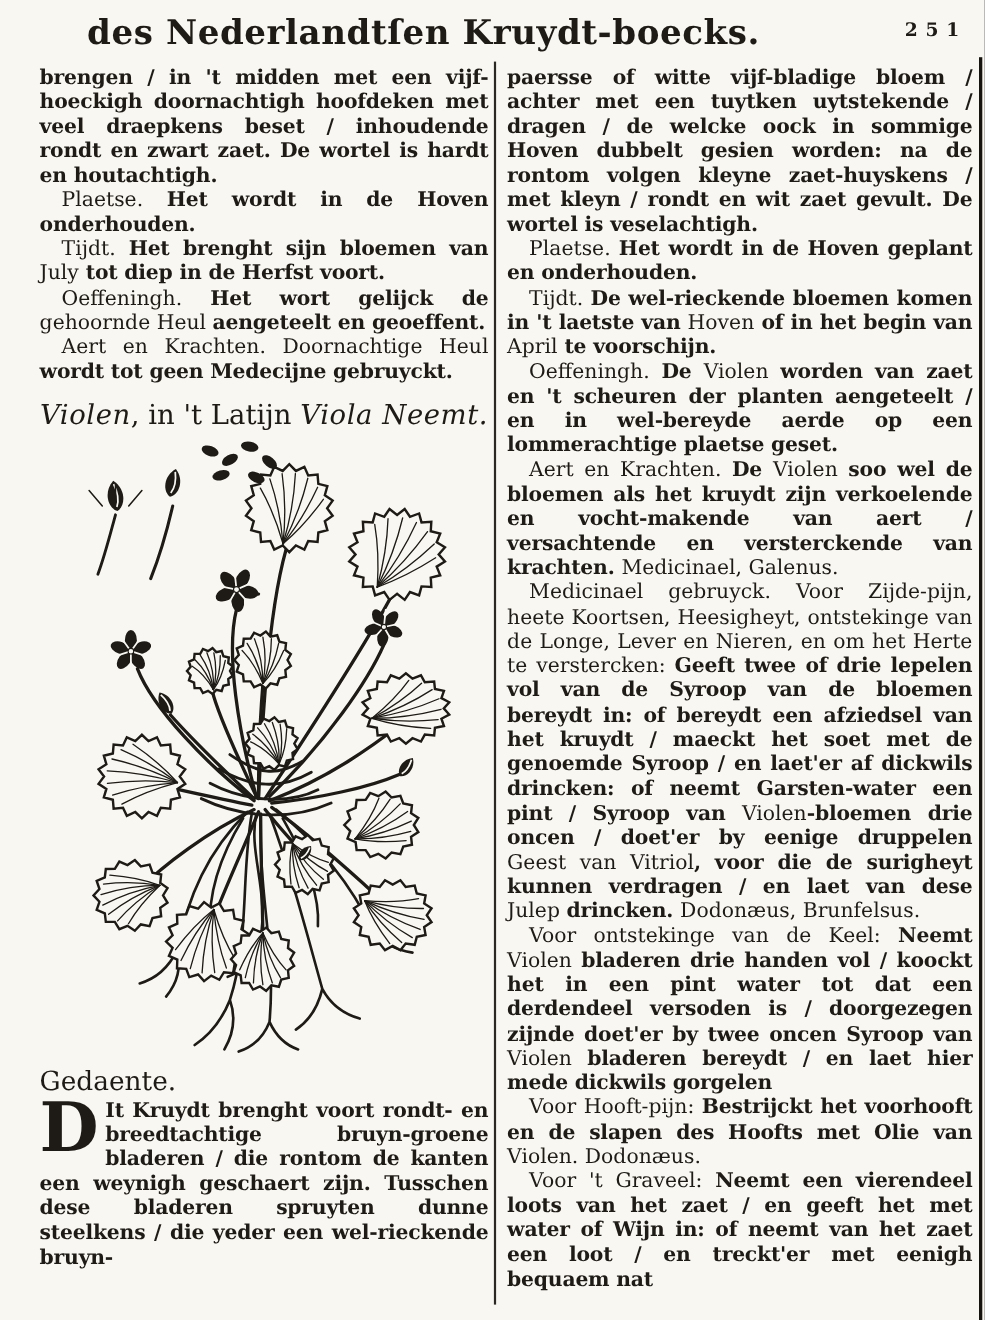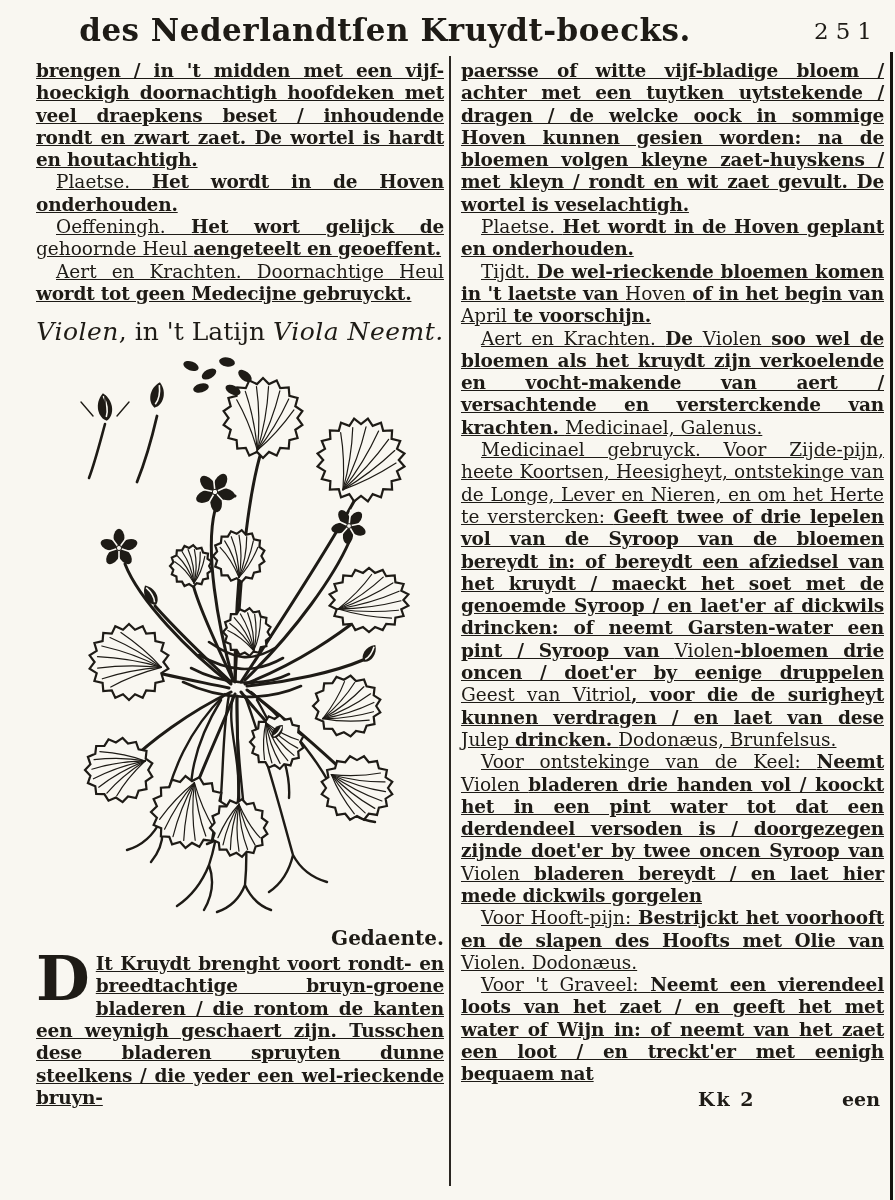--- a/index.html
+++ b/index.html
@@ -7,42 +7,42 @@
     position:relative;width:895px;height:1200px;margin:0 auto;
     background:#f9f7f1;color:#1e1b16;overflow:hidden;
     font-family:"DejaVu Serif", serif;
   }
   
   .running-head{
     position:absolute;top:12px;left:0;width:770px;text-align:center;
     font-size:31px;font-weight:700;letter-spacing:.5px;white-space:nowrap;
   }
   .page-number{
-    position:absolute;top:18px;right:16px;font-size:23px;font-weight:400;
+    position:absolute;top:18px;right:16px;font-size:17px;font-weight:700;
     letter-spacing:7px;
   }
   
   .col{position:absolute;top:60px;font-size:18.5px;line-height:22.3px;text-align:justify;}
   .col-left{left:36px;width:408px;}
   .col-right{left:461px;width:423px;}
   .divider{position:absolute;left:449px;top:56px;width:2px;height:1130px;background:#2b2722;}
   .edge-line{position:absolute;right:2px;top:52px;width:3px;height:1148px;background:#17140f;}
   
   .f-bl{font-weight:700;letter-spacing:-0.2px;}   
   .f-ro{font-weight:400;text-align:right;}                          
   .f-it{font-style:italic;font-weight:400;}
-  p.para{margin:0;text-decoration:underline;}
+  p.para{margin:0;}
   p.ind{text-indent:20px;}
   
   .section-heading{
     margin:16px 0 6px 0;text-align:center;font-size:25px;white-space:nowrap;
   }
   .section-heading .f-it{letter-spacing:.5px;}
   .figure-wrap{text-align:center;margin:2px 0 0 0;}
-  .figure-caption{text-align:right;font-size:20px;font-weight:700;margin:0 0 4px 0;text-indent:0;}
+  .figure-caption{text-align:left;font-size:24px;font-weight:400;margin:0 0 4px 0;text-indent:0;}
   
   .drop-cap{
     float:left;font-size:62px;line-height:48px;font-weight:700;
     padding:2px 6px 0 0;
   }
   
   .sig-row{position:relative;height:24px;margin-top:2px;}
   .signature{position:absolute;left:56%;font-weight:700;font-size:19px;letter-spacing:2px;}
   .catchword{position:absolute;right:4px;font-weight:700;font-size:19px;}
 </style>
@@ -53,20 +53,21 @@
 
   <div class="running-head">des Nederlandtſen Kruydt-boecks.</div>
   <div class="page-number">251</div>
 
   <div class="divider"></div>
   <div class="edge-line"></div>
 
   <div class="col col-left">
     <p class="para"><span class="f-bl">brengen / in 't midden met een vijf-hoeckigh doornachtigh hoofdeken met veel draepkens beset / inhoudende rondt en zwart zaet. De wortel is hardt en houtachtigh.</span></p>
     <p class="para ind"><span class="f-ro">Plaetse. </span><span class="f-bl">Het wordt in de Hoven onderhouden.</span></p>
+    <p class="para ind"><span class="f-ro">Tijdt. </span><span class="f-bl">Het brenght sijn bloemen van </span><span class="f-ro">July</span><span class="f-bl"> tot diep in de Herfst voort.</span></p>
     <p class="para ind"><span class="f-ro">Oeffeningh. </span><span class="f-bl">Het wort gelijck de </span><span class="f-ro">gehoornde Heul </span><span class="f-bl">aengeteelt en geoeffent.</span></p>
     <p class="para ind"><span class="f-ro">Aert en Krachten. Doornachtige Heul </span><span class="f-bl">wordt tot geen Medecijne gebruyckt.</span></p>
 
     <div class="section-heading"><span class="f-it">Violen</span><span class="f-ro">, in 't Latijn </span><span class="f-it">Viola Neemt.</span></div>
 
     <div class="figure-wrap">
       <svg id="woodcut" width="402" height="572" viewBox="0 0 402 572">
           <path d="M190,345 C180,400 188,460 170,515 M170,515 C162,535 150,548 138,556 M170,515 C176,532 172,548 165,560" stroke="#1e1b16" stroke-width="2.4" fill="none" stroke-linecap="round"></path>
           <path d="M198,348 C196,420 212,470 206,535 M206,535 C200,550 190,558 178,562 M206,535 C212,548 220,556 232,560" stroke="#1e1b16" stroke-width="2.4" fill="none" stroke-linecap="round"></path>
           <path d="M206,346 C226,400 240,455 254,505 M254,505 C262,520 274,528 288,532 M254,505 C250,522 242,534 230,542" stroke="#1e1b16" stroke-width="2.4" fill="none" stroke-linecap="round"></path>
@@ -267,28 +268,25 @@
     </div>
 
     <p class="figure-caption">Gedaente.</p>
 
     <p class="para">
       <span class="drop-cap">D</span><span><span class="f-bl">It Kruydt brenght voort rondt- en breedtachtige bruyn-groene bladeren / die rontom de kanten een weynigh geschaert zijn. Tusschen dese bladeren spruyten dunne steelkens / die yeder een wel-rieckende bruyn-</span></span>
     </p>
   </div>
 
   <div class="col col-right">
-    <p class="para"><span class="f-bl">paersse of witte vijf-bladige bloem / achter met een tuytken uytstekende / dragen / de welcke oock in sommige Hoven kunnen gesien worden: na de bloemen volgen kleyne zaet-huyskens / met kleyn / rondt en wit zaet gevult. De wortel is veselachtigh.</span></p>
+    <p class="para"><span class="f-bl">paersse of witte vijf-bladige bloem / achter met een tuytken uytstekende / dragen / de welcke oock in sommige Hoven dubbelt gesien worden: na de rontom volgen kleyne zaet-huyskens / met kleyn / rondt en wit zaet gevult. De wortel is veselachtigh.</span></p>
     <p class="para ind"><span class="f-ro">Plaetse. </span><span class="f-bl">Het wordt in de Hoven geplant en onderhouden.</span></p>
     <p class="para ind"><span class="f-ro">Tijdt. </span><span class="f-bl">De wel-rieckende bloemen komen in 't laetste van </span><span class="f-ro">Hoven</span><span class="f-bl"> of in het begin van </span><span class="f-ro">April</span><span class="f-bl"> te voorschijn.</span></p>
+    <p class="para ind"><span class="f-ro">Oeffeningh. </span><span class="f-bl">De </span><span class="f-ro">Violen </span><span class="f-bl">worden van zaet en 't scheuren der planten aengeteelt / en in wel-bereyde aerde op een lommerachtige plaetse geset.</span></p>
     <p class="para ind"><span class="f-ro">Aert en Krachten. </span><span class="f-bl">De </span><span class="f-ro">Violen </span><span class="f-bl">soo wel de bloemen als het kruydt zijn verkoelende en vocht-makende van aert / versachtende en versterckende van krachten. </span><span class="f-ro">Medicinael, Galenus.</span></p>
     <p class="para ind"><span class="f-ro">Medicinael gebruyck. Voor Zijde-pijn, heete Koortsen, Heesigheyt, ontstekinge van de Longe, Lever en Nieren, en om het Herte te verstercken: </span><span class="f-bl">Geeft twee of drie lepelen vol van de Syroop van de bloemen bereydt in: of bereydt een afziedsel van het kruydt / maeckt het soet met de genoemde Syroop / en laet'er af dickwils drincken: of neemt Garsten-water een pint / Syroop van </span><span class="f-ro">Violen</span><span class="f-bl">-bloemen drie oncen / doet'er by eenige druppelen </span><span class="f-ro">Geest van Vitriol</span><span class="f-bl">, voor die de surigheyt kunnen verdragen / en laet van dese </span><span class="f-ro">Julep </span><span class="f-bl">drincken. </span><span class="f-ro">Dodonæus, Brunfelsus.</span></p>
     <p class="para ind"><span class="f-ro">Voor ontstekinge van de Keel: </span><span class="f-bl">Neemt </span><span class="f-ro">Violen </span><span class="f-bl">bladeren drie handen vol / koockt het in een pint water tot dat een derdendeel versoden is / doorgezegen zijnde doet'er by twee oncen Syroop van </span><span class="f-ro">Violen </span><span class="f-bl">bladeren bereydt / en laet hier mede dickwils gorgelen</span></p>
     <p class="para ind"><span class="f-ro">Voor Hooft-pijn: </span><span class="f-bl">Bestrijckt het voorhooft en de slapen des Hoofts met Olie van </span><span class="f-ro">Violen. Dodonæus.</span></p>
     <p class="para ind"><span class="f-ro">Voor 't Graveel: </span><span class="f-bl">Neemt een vierendeel loots van het zaet / en geeft het met water of Wijn in: of neemt van het zaet een loot / en treckt'er met eenigh bequaem nat</span></p>
 
-    <div class="sig-row">
-      <span class="signature">Kk 2</span>
-      <span class="catchword">een</span>
-    </div>
   </div>
 
 </div>
 
 </body></html>

